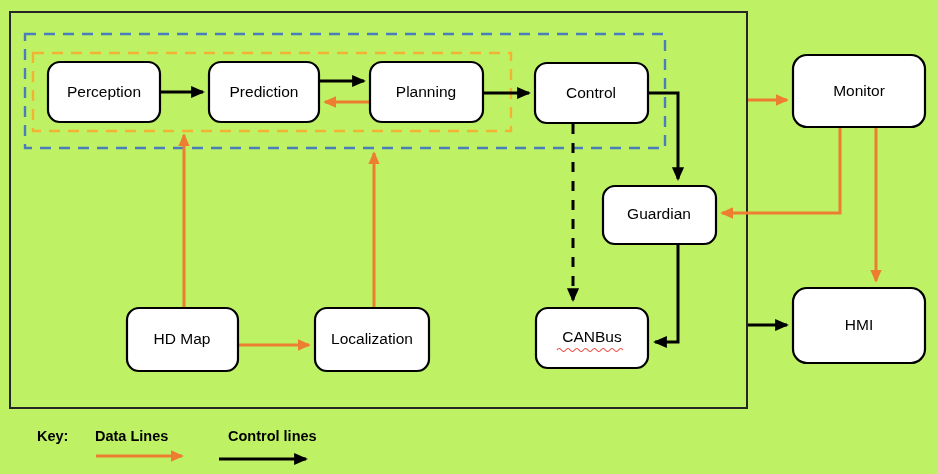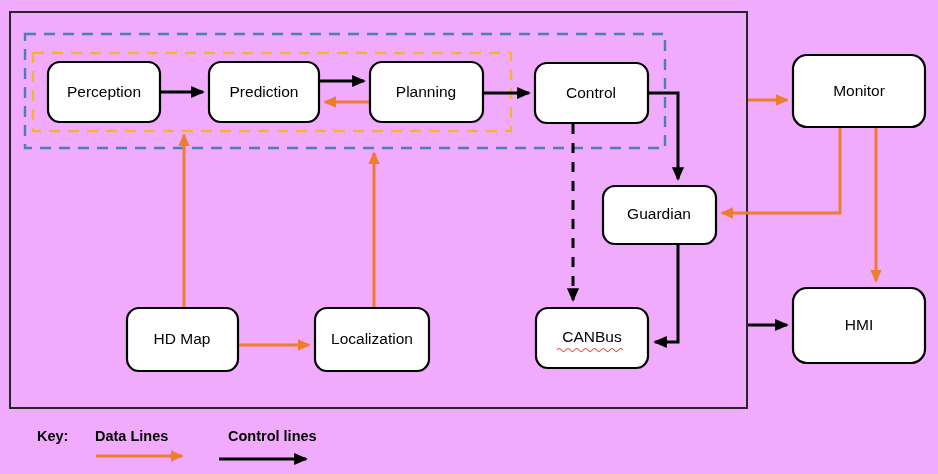--- a/index.html
+++ b/index.html
@@ -7,21 +7,21 @@
     padding: 0;
     background: #ffffff;
   }
   body {
     font-family: "Liberation Sans", sans-serif;
   }
   #canvas {
     position: relative;
     width: 938px;
     height: 474px;
-    background: #f0abfc;
+    background: #bef264;
     overflow: hidden;
     text-decoration: underline;
   }
   #diagram-svg {
     position: absolute;
     left: 0;
     top: 0;
     width: 938px;
     height: 474px;
   }

